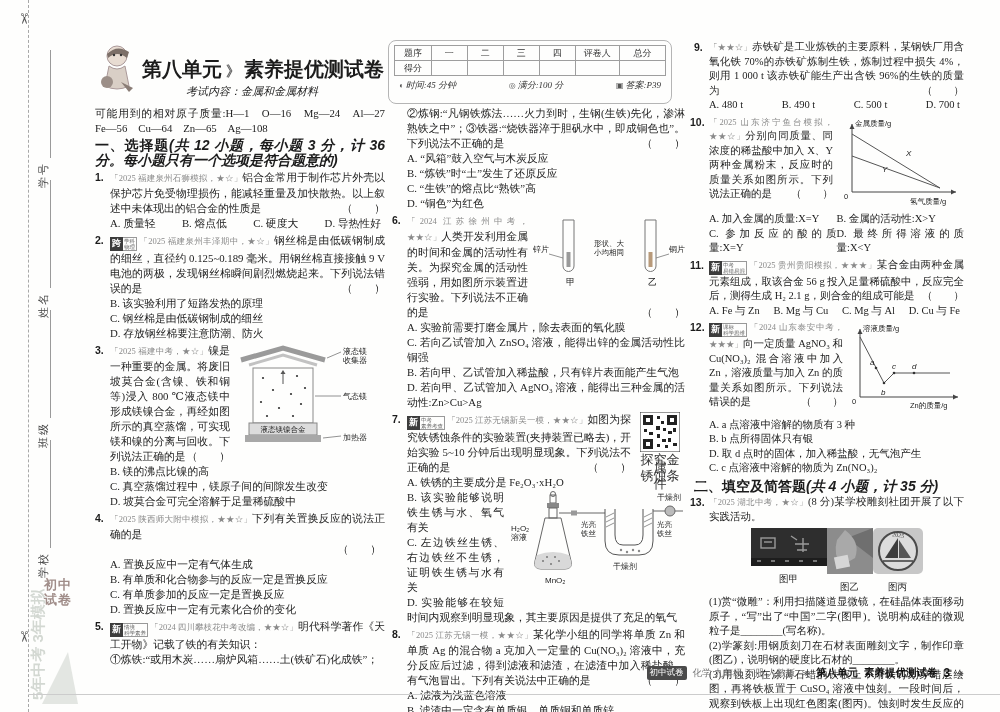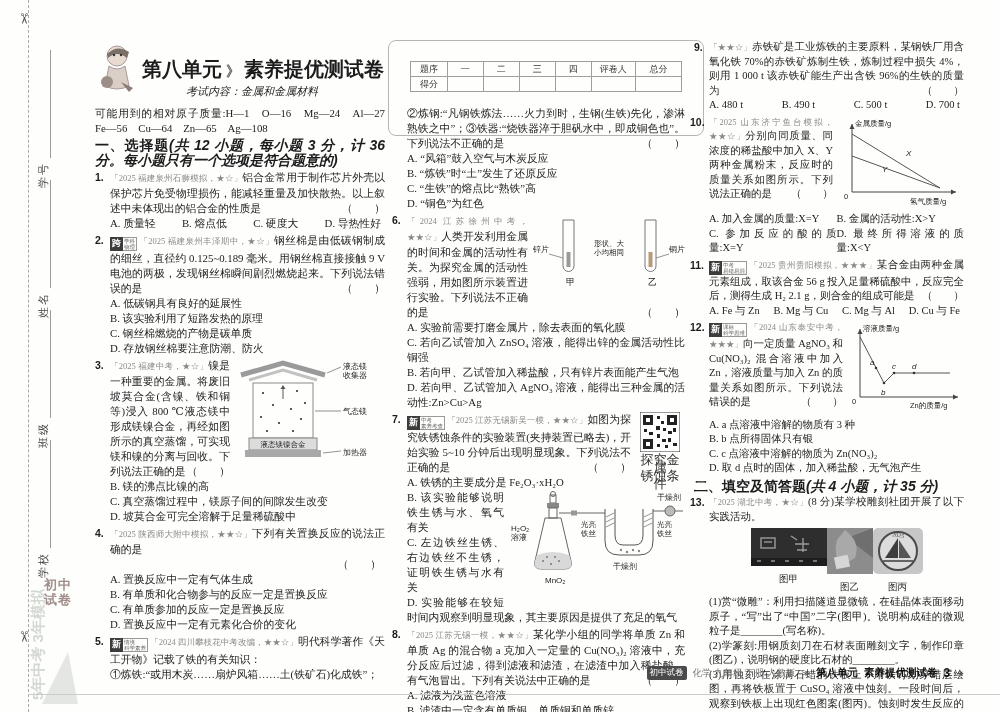--- a/index.html
+++ b/index.html
@@ -21,21 +21,21 @@
          color:#d3d8d2;white-space:nowrap;line-height:16px;}
   .wtri{position:absolute;left:42px;top:652px;width:0;height:0;border-left:26px solid transparent;
         border-right:10px solid transparent;border-bottom:52px solid #e3e6e2;}
   
   .hdr-title{position:absolute;left:142px;top:56px;font-family:"Liberation Sans","DejaVu Sans",sans-serif;
              font-weight:bold;font-size:20px;white-space:nowrap;}
   .hdr-title .sep{font-size:14px;color:#666;margin:0 4px;}
   .hdr-sub{position:absolute;left:186px;top:84px;font-size:11px;font-style:italic;color:#222;}
   .mascot{position:absolute;left:95px;top:42px;}
   .scorebox{position:absolute;left:388px;top:40px;width:282px;height:62px;border:1px solid #b5b5b5;
-            border-radius:8px;padding:16px;}
+            border-radius:8px;padding:0;}
   .scoretab{border-collapse:collapse;width:272px;margin:4px auto 0 auto;
             font-family:"Liberation Sans","DejaVu Sans",sans-serif;font-size:9px;color:#333;}
   .scoretab td{border:1px solid #9e9e9e;height:14px;text-align:center;padding:0 2px;}
   .inforow{display:flex;justify-content:space-between;padding:3px 10px 0 10px;font-size:9px;
            font-style:italic;color:#333;}
   .inforow .ic{font-style:normal;font-size:8px;color:#555;margin-right:2px;}
   
   .col{position:absolute;font-size:10.8px;line-height:15px;text-align:justify;}
   #col1{left:95px;top:106px;width:290px;}
   #col2{left:392px;top:106px;width:293px;}
@@ -141,20 +141,25 @@
         <td>得分</td>
         <td></td>
         <td></td>
         <td></td>
         <td></td>
         <td></td>
         <td></td>
       </tr>
     </tbody>
       </table>
+    <div class="inforow">
+      <span><span class="ic">◐</span><span>时间:45 分钟</span></span>
+      <span><span class="ic">◎</span><span>满分:100 分</span></span>
+      <span><span class="ic">▣</span><span>答案:P39</span></span>
+    </div>
   </div>
 
   <div class="col" id="col1">
     <div class="note">可能用到的相对原子质量:H—1　O—16　Mg—24　Al—27　Fe—56　Cu—64　Zn—65　Ag—108</div>
     <div class="sect">
       <span>一、选择题</span><span class="sd">(共 12 小题，每小题 3 分，计 36 分。每小题只有一个选项是符合题意的)</span>
     </div>
 
     <div class="q">
       <span class="qn">1.</span>
@@ -172,23 +177,22 @@
     <div class="q">
       <span class="qn">2.</span>
       <div>
         <span class="badge">
             <b class="bb">跨</b>
             <span class="bs">
               <i>学科</i>
               <i>物理</i>
             </span>
           </span><span class="src">「2025 福建泉州丰泽期中，★☆」</span><span>钢丝棉是由低碳钢制成的细丝，直径约 0.125~0.189 毫米。用钢丝棉直接接触 9 V 电池的两极，发现钢丝棉瞬间剧烈燃烧起来。下列说法错误的是</span><span class="abk">（　　）</span>
-        <span class="opt">A. 低碳钢具有良好的延展性</span>
         <span class="opt">B. 该实验利用了短路发热的原理</span>
-        <span class="opt">C. 钢丝棉燃烧的产物是碳单质</span>
+        <span class="opt">C. 钢丝棉是由低碳钢制成的细丝</span>
         <span class="opt">D. 存放钢丝棉要注意防潮、防火</span>
       </div>
     </div>
 
     <div class="q">
       <span class="qn">3.</span>
       <div>
         <div class="dg">
           <svg width="150" height="102" viewBox="0 0 150 102">
             <path d="M6,16 L48,4 L90,16" fill="none" stroke="#9a9a9a" stroke-width="5"></path>
@@ -491,22 +495,22 @@
         </div>
         <span class="badge">
             <b class="bb">新</b>
             <span class="bs">
               <i>课标</i>
               <i>科学思维</i>
             </span>
           </span><span class="src">「2024 山东泰安中考，★★★」</span><span>向一定质量 AgNO₃ 和 Cu(NO₃)₂ 混合溶液中加入 Zn，溶液质量与加入 Zn 的质量关系如图所示。下列说法错误的是</span><span class="abk">（　　）</span>
         <span class="opt clr">A. a 点溶液中溶解的物质有 3 种</span>
         <span class="opt">B. b 点所得固体只有银</span>
+        <span class="opt">D. 取 d 点时的固体，加入稀盐酸，无气泡产生</span>
         <span class="opt">C. c 点溶液中溶解的物质为 Zn(NO₃)₂</span>
-        <span class="opt">D. 取 d 点时的固体，加入稀盐酸，无气泡产生</span>
       </div>
     </div>
 
     <div class="sect" style="margin-top:3px;">
       <span>二、填空及简答题</span><span class="sd">(共 4 小题，计 35 分)</span>
     </div>
 
     <div class="q">
       <span class="qn" style="left:-4px;">13.</span>
       <div>

